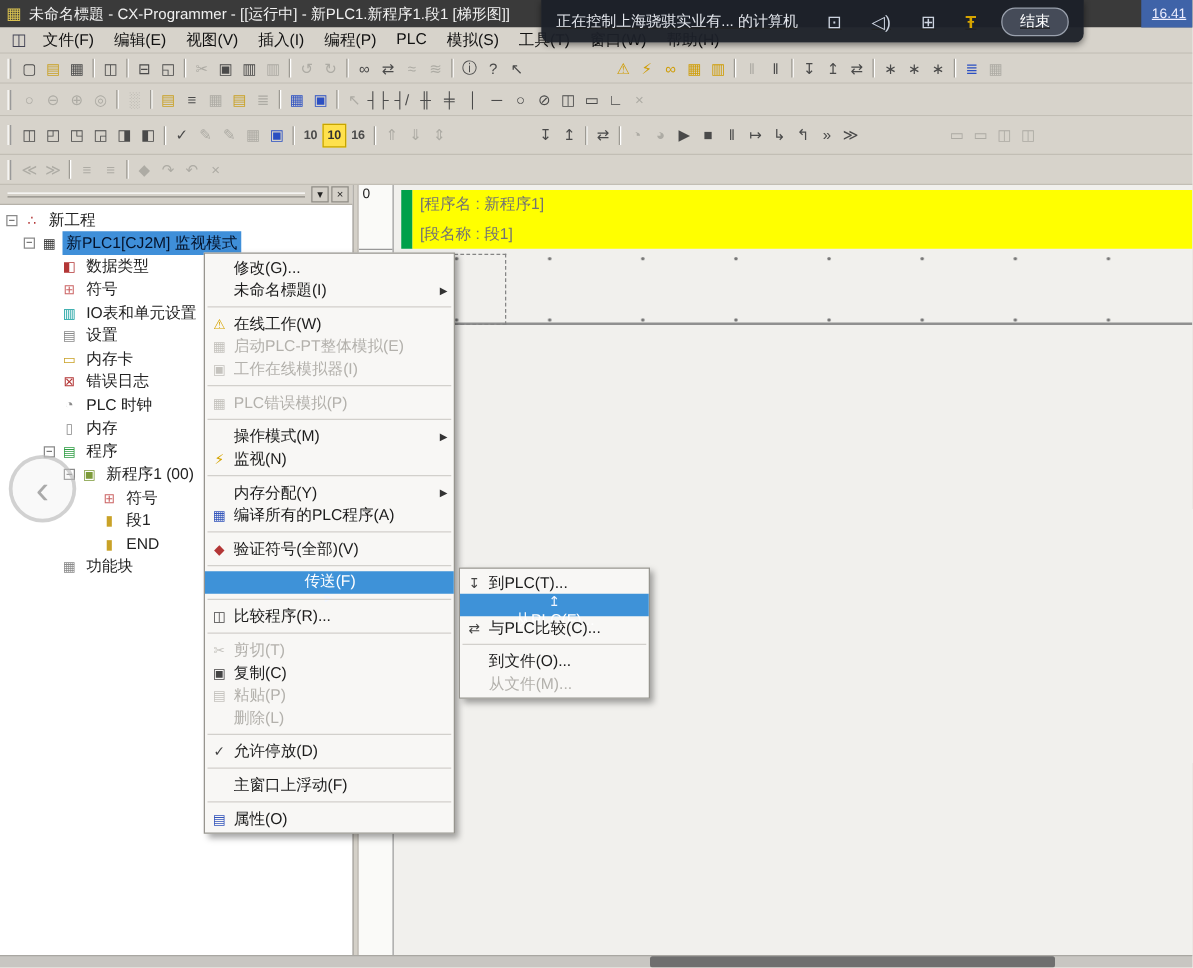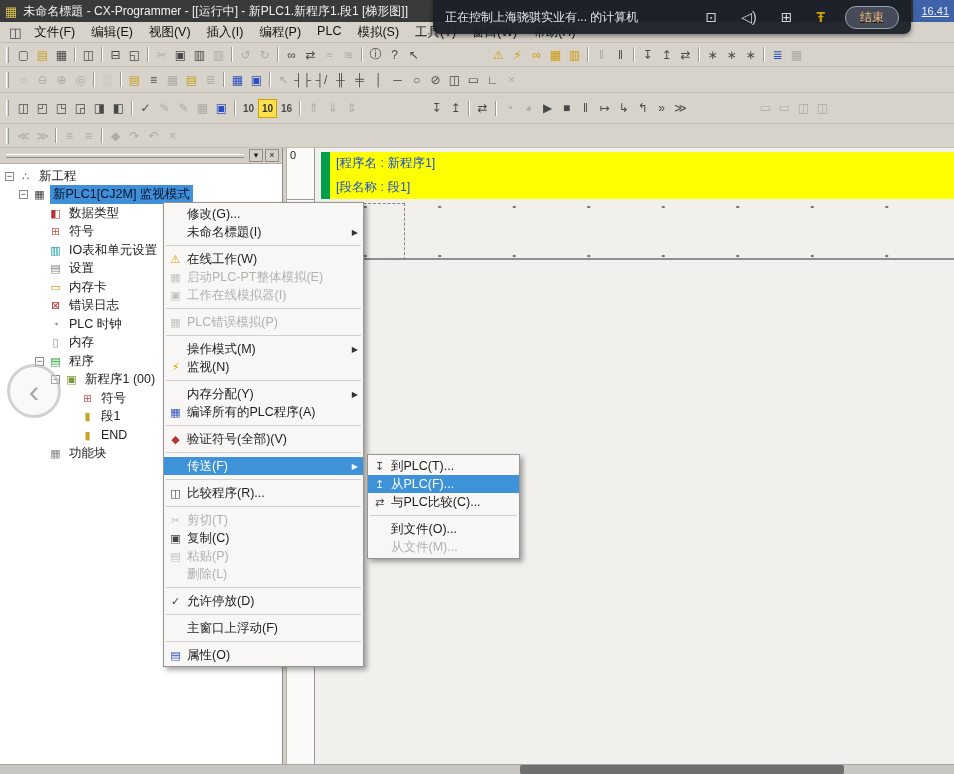--- a/index.html
+++ b/index.html
@@ -5,25 +5,25 @@
   * { margin:0; padding:0; box-sizing:border-box; }
   body { font-family:"Liberation Sans","DejaVu Sans",sans-serif; }
   .screen { position:relative; width:954px; height:774px; background:#d7d3cb; overflow:hidden; font-size:12px; color:#222; }
 
   
   .titlebar { height:22px; background:#3a3a3a; color:#f0f0f0; display:flex; align-items:center; padding-left:5px; gap:6px; font-size:12px; }
   .appicon { color:#d8c050; font-size:13px; }
   .corner { position:absolute; right:0; top:0; height:22px; background:#3f63a8; color:#eef; font-size:11px; display:flex; align-items:center; padding:0 5px 0 8px; z-index:35;text-decoration:underline; }
 
   
-  .rbar { position:absolute; left:433px; top:0; width:478px; height:34px; background:rgba(28,32,41,.96); border-radius:0 0 7px 7px; display:flex; align-items:center; padding:0 12px; z-index:40; box-shadow:0 2px 5px rgba(0,0,0,.45);text-decoration:underline; }
+  .rbar { position:absolute; left:433px; top:0; width:434px; height:34px; background:rgba(28,32,41,.96); border-radius:0 0 7px 7px; display:flex; align-items:center; padding:0 12px; z-index:40; box-shadow:0 2px 5px rgba(0,0,0,.45);text-decoration:underline; }
   .rtext { color:#e3e6ec; font-size:12px; margin-right:auto; white-space:nowrap; }
   .ricon { color:#cdd4e0; font-size:14px; margin:0 12px; white-space:nowrap; }
   .ricon.c-warn { color:#e0a826; font-weight:bold; }
-  .endbtn { background:#454b58; border:1px solid #9aa1ad; color:#fdba74; font-size:12px; border-radius:11px; padding:2px 14px; margin-left:8px; white-space:nowrap; }
+  .endbtn { background:#454b58; border:1px solid #9aa1ad; color:#ffffff; font-size:12px; border-radius:11px; padding:2px 14px; margin-left:8px; white-space:nowrap; }
 
   
   .menubar { height:21px; background:#d7d3cb; border-bottom:1px solid #c2beb5; display:flex; align-items:center; padding-left:4px; }
   .mb-icon { font-size:13px; color:#445; padding:0 5px; }
   .mb-item { padding:2px 8px; font-size:12.5px; color:#111; white-space:nowrap; }
 
   
   .trow { display:flex; align-items:center; padding-left:4px; background:#d7d3cb; border-bottom:1px solid #c2beb5; }
   .trow1 { height:24px; } .trow2 { height:26px; } .trow3 { height:31px; } .trow4 { height:24px; }
   .grip { width:3px; height:16px; border-left:1px solid #fff; border-right:1px solid #999; margin:0 5px 0 2px; flex:none; }
@@ -52,39 +52,39 @@
   .tlabel { font-size:12.5px; padding:1px 3px; }
   .tlabel.sel { background:#3f8fd9; color:#04122a; }
   .splitter { width:4px; background:#d4d0c8; border-right:1px solid #b5b1a9; }
 
   
   .ladder { position:relative; flex:1; background:#f1f0ed; overflow:hidden; }
   .gutter { position:absolute; left:0; top:0; bottom:0; width:28px; background:#fafaf8; border-right:1px solid #9a9a9a; }
   .gutter-cell { height:52px; border-bottom:1px solid #9a9a9a; font-size:11px; color:#222; padding:1px 0 0 3px; }
   .green-bar { position:absolute; left:34px; top:4px; width:9px; height:47px; background:#00a04a; }
   .yrows { position:absolute; left:43px; right:0; top:4px; }
-  .yrow { height:23.5px; background:#ffff00; font-size:12.5px; color:#1d4ed8; display:flex; align-items:center; padding-left:6px; }
+  .yrow { height:23.5px; background:#ffff00; font-size:12.5px; color:#737373; display:flex; align-items:center; padding-left:6px; }
   .dotrow { position:absolute; left:62px; right:0; height:4px; background-image:radial-gradient(circle,#777 1.1px,transparent 1.6px); background-size:74.5px 4px; background-position:128px 50%; background-repeat:repeat-x; }
   .dr1 { top:57px; } .dr2 { top:106px; }
   .rungline { position:absolute; left:62px; right:0; top:110px; height:2px; background:#909090; }
   .cursor { position:absolute; left:62px; top:55px; width:56px; height:57px; border:1px dashed #858585; }
 
   
   .hscroll { position:absolute; left:0; bottom:0; right:0; height:10px; background:#c8c6c2; border-top:1px solid #a9a7a2; }
   .hthumb { position:absolute; left:520px; width:324px; top:0; height:9px; background:#6f6f6f; border-radius:2px; }
 
   
   .menu { position:absolute; background:#f8f7f5; border:1px solid #97958f; box-shadow:3px 3px 5px rgba(0,0,0,.35); padding:2px 0; z-index:30; }
   .ctxmenu { left:163px; top:202px; width:201px; }
   .submenu { left:367px; top:454px; width:153px; }
   .mitem { display:flex; align-items:center; height:18px; font-size:12.5px; color:#1c1c1c; padding:0 1px; white-space:nowrap; }
   .mi-icon { width:21px; text-align:center; font-size:11px; flex:none; color:#444; }
   .mi-label { flex:1; padding-left:1px; }
   .mi-arrow { width:13px; font-size:8px; text-align:right; padding-right:4px; color:#333; flex:none; }
-  .mitem.hl { background:#3e92d8; color:#fff; }
+  .mitem.hl { background:#3e92d8; color:#fff;flex-direction:column; }
   .mitem.hl .mi-arrow, .mitem.hl .mi-icon { color:#f2f6ff; }
   .mitem.disabled { color:#b3b1ac; }
   .mitem.disabled .mi-icon { color:#c5c3be; }
   .mitem.sep { height:9px; position:relative; }
   .mitem.sep::after { content:""; position:absolute; left:2px; right:2px; top:4px; border-top:1px solid #d2d0cc; }
   .c-warn { color:#d6a400 !important; }
   .c-red { color:#b33636 !important; }
   .c-rose { color:#c66 !important; }
   .c-blue { color:#3355bb !important; }
   .c-teal { color:#0a9a9a !important; }

